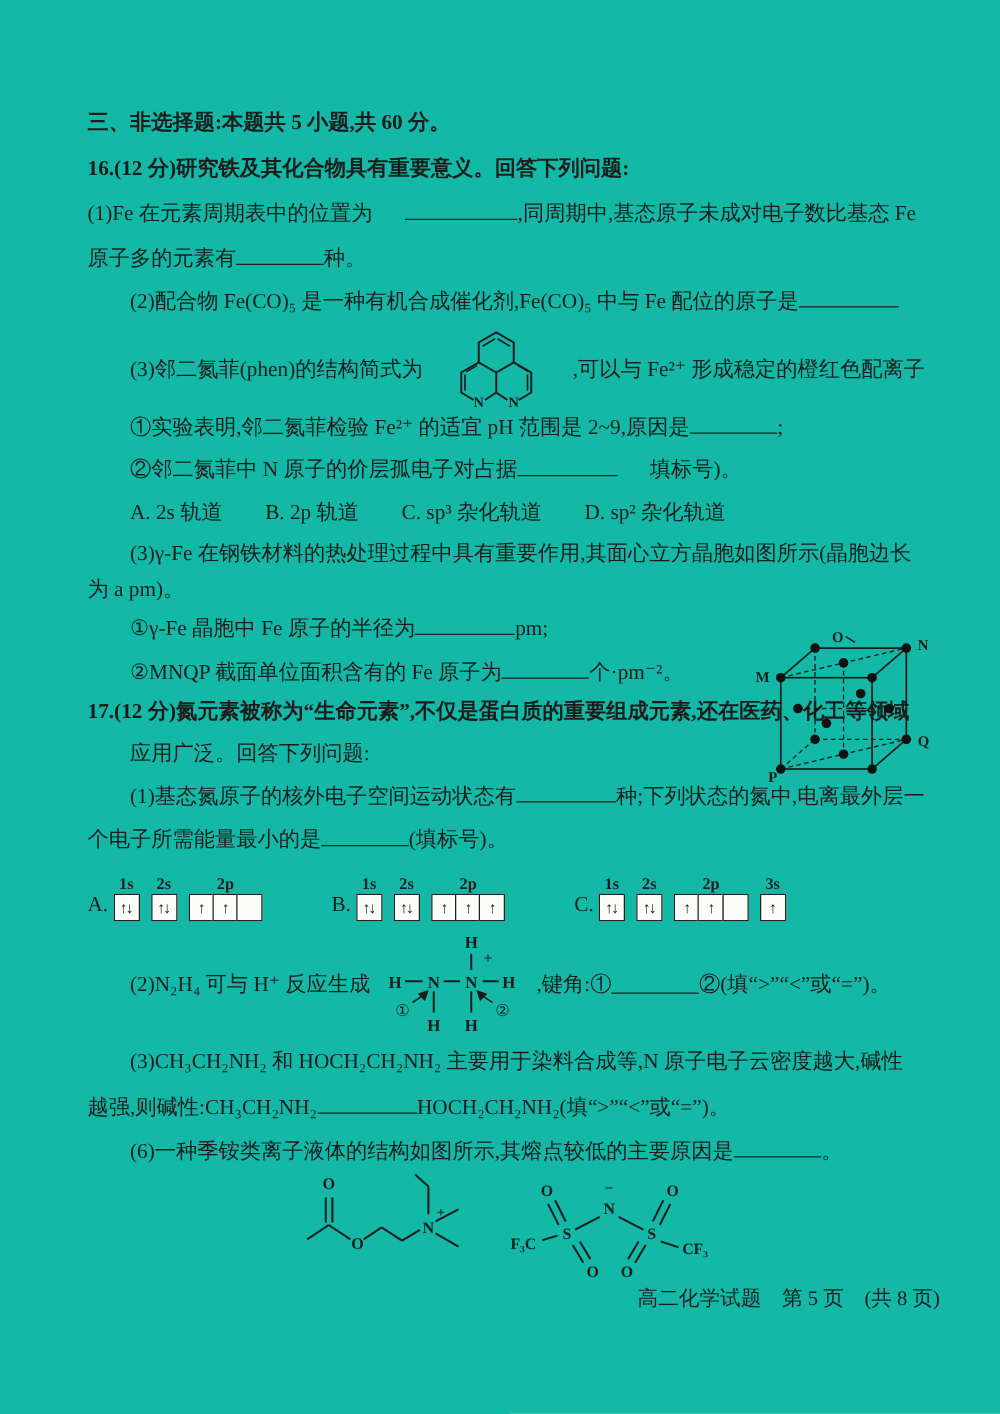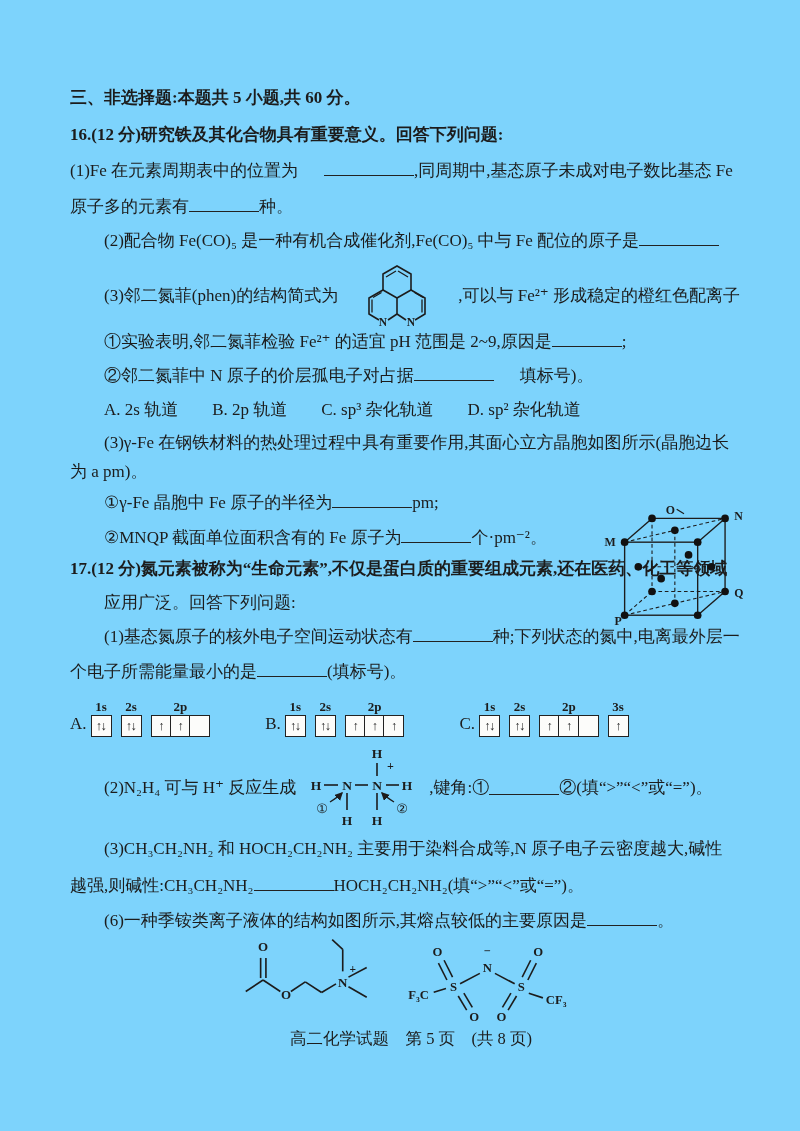--- a/index.html
+++ b/index.html
@@ -1,21 +1,21 @@
 <!DOCTYPE html>
 <html><head>
 <meta charset="utf-8">
 <style>
   html,body{margin:0;padding:0;}
   body{background:#e8e8e6;}
   .page{
     position:relative;
     width:800px;height:1131px;
     margin:0 auto;
-    background:#7dd3fc;
+    background:#14b8a6;
     font-family:"Liberation Serif","DejaVu Serif",serif;
     color:#1c1c1c;
     font-size:17px;
     box-sizing:border-box;
     padding:86px 48px 0 70px;
     overflow:hidden;
   }
   p{margin:0;}
   .ln{line-height:23px;white-space:nowrap;}
   .bold{font-weight:bold;}
@@ -33,21 +33,21 @@
   .orb-name{font-size:13px;font-weight:bold;line-height:14px;margin-bottom:1px;font-family:"Liberation Serif","DejaVu Serif",serif;}
   .orb-boxes{display:inline-flex;}
   .orb-box{width:19px;height:20px;border:1.7px solid #222;display:inline-flex;align-items:center;justify-content:center;
            font-size:12.5px;font-weight:bold;letter-spacing:-1.5px;text-indent:-1px;background:#fcfcfa;}
   .orb-box + .orb-box{margin-left:-1.7px;}
   
   .crystal-fig{position:absolute;left:588px;top:502px;width:160px;height:126px;}
   svg text{font-family:"Liberation Serif","DejaVu Serif",serif;fill:#1c1c1c;}
   .struct-inline{margin:0 4px;}
   .il-figure{display:flex;justify-content:center;align-items:center;height:92px;margin:2px 0 2px 0;}
-  .footer{text-align:center;font-size:16.5px;margin-top:0;}
+  .footer{text-align:right;font-size:16.5px;margin-top:0;}
   .mb14{margin-bottom:14px;} .mb13{margin-bottom:13px;} .mb12{margin-bottom:12px;}
   .mb11{margin-bottom:11px;} .mb10{margin-bottom:10px;font-family:Liberation Serif, serif;} .mb8{margin-bottom:8px;}
   .mb6{margin-bottom:6px;} .mb4{margin-bottom:4px;} .mb2{margin-bottom:2px;}
   .phenline{height:62px;margin-bottom:4px;}
   .n2h5line{height:84px;margin-bottom:8px;}
 </style>
 </head>
 <body>
 
 <div class="page">

